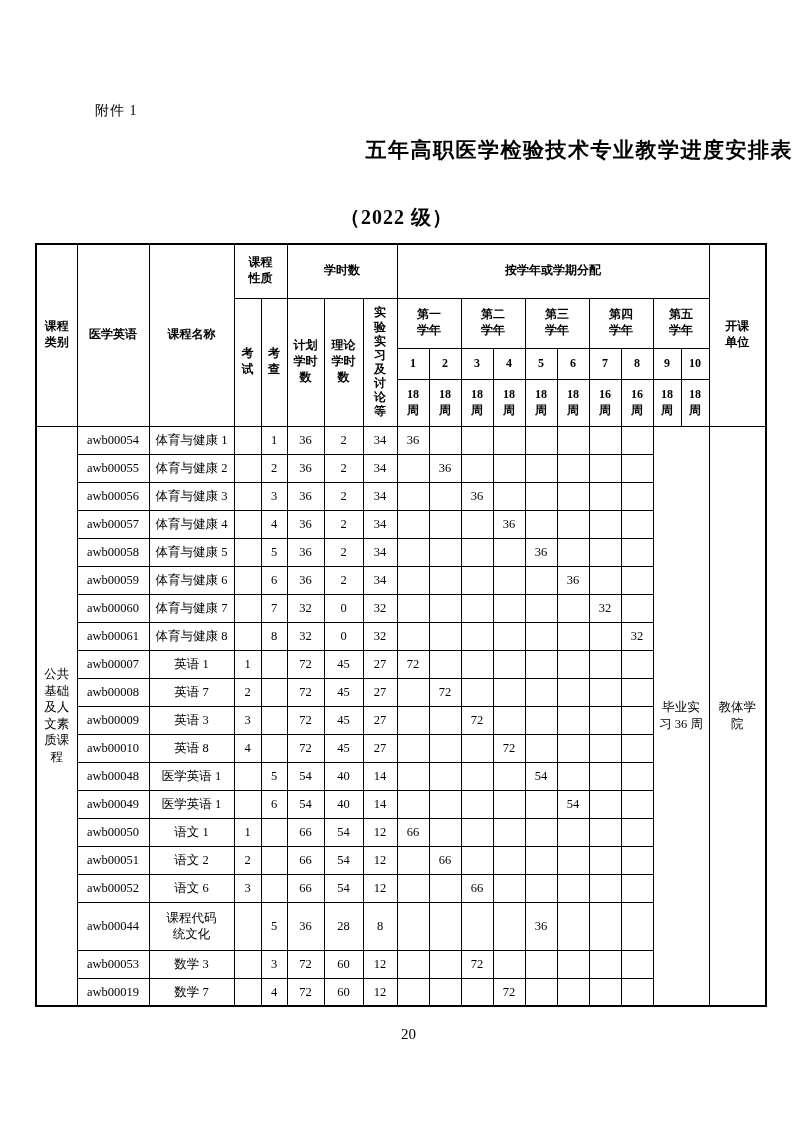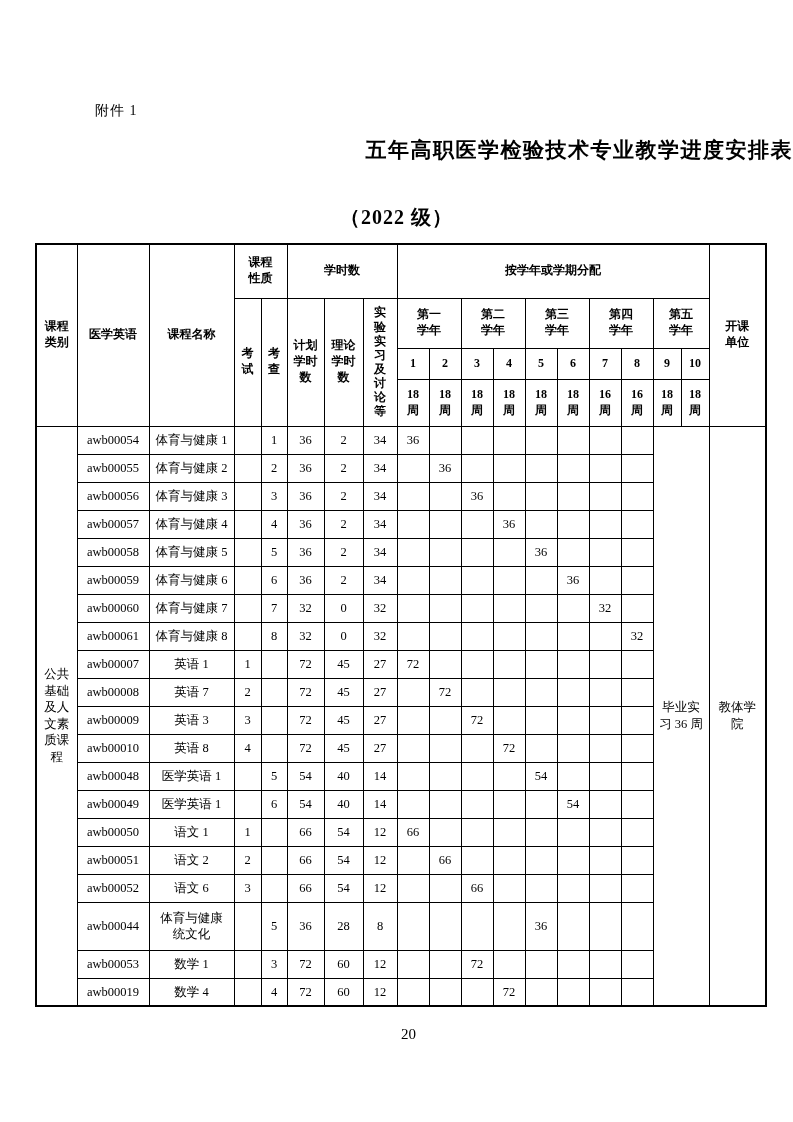--- a/index.html
+++ b/index.html
@@ -447,56 +447,56 @@
         <td></td>
         <td>66</td>
         <td></td>
         <td></td>
         <td></td>
         <td></td>
         <td></td>
       </tr>
       <tr class="tall">
         <td>awb00044</td>
-        <td>体育与健康
+        <td>课程代码
 统文化</td>
         <td></td>
         <td>5</td>
         <td>36</td>
         <td>28</td>
         <td>8</td>
         <td></td>
         <td></td>
         <td></td>
         <td></td>
         <td>36</td>
         <td></td>
         <td></td>
         <td></td>
       </tr>
       <tr>
         <td>awb00053</td>
-        <td>数学 1</td>
+        <td>数学 3</td>
         <td></td>
         <td>3</td>
         <td>72</td>
         <td>60</td>
         <td>12</td>
         <td></td>
         <td></td>
         <td>72</td>
         <td></td>
         <td></td>
         <td></td>
         <td></td>
         <td></td>
       </tr>
       <tr>
         <td>awb00019</td>
-        <td>数学 4</td>
+        <td>数学 7</td>
         <td></td>
         <td>4</td>
         <td>72</td>
         <td>60</td>
         <td>12</td>
         <td></td>
         <td></td>
         <td></td>
         <td>72</td>
         <td></td>

